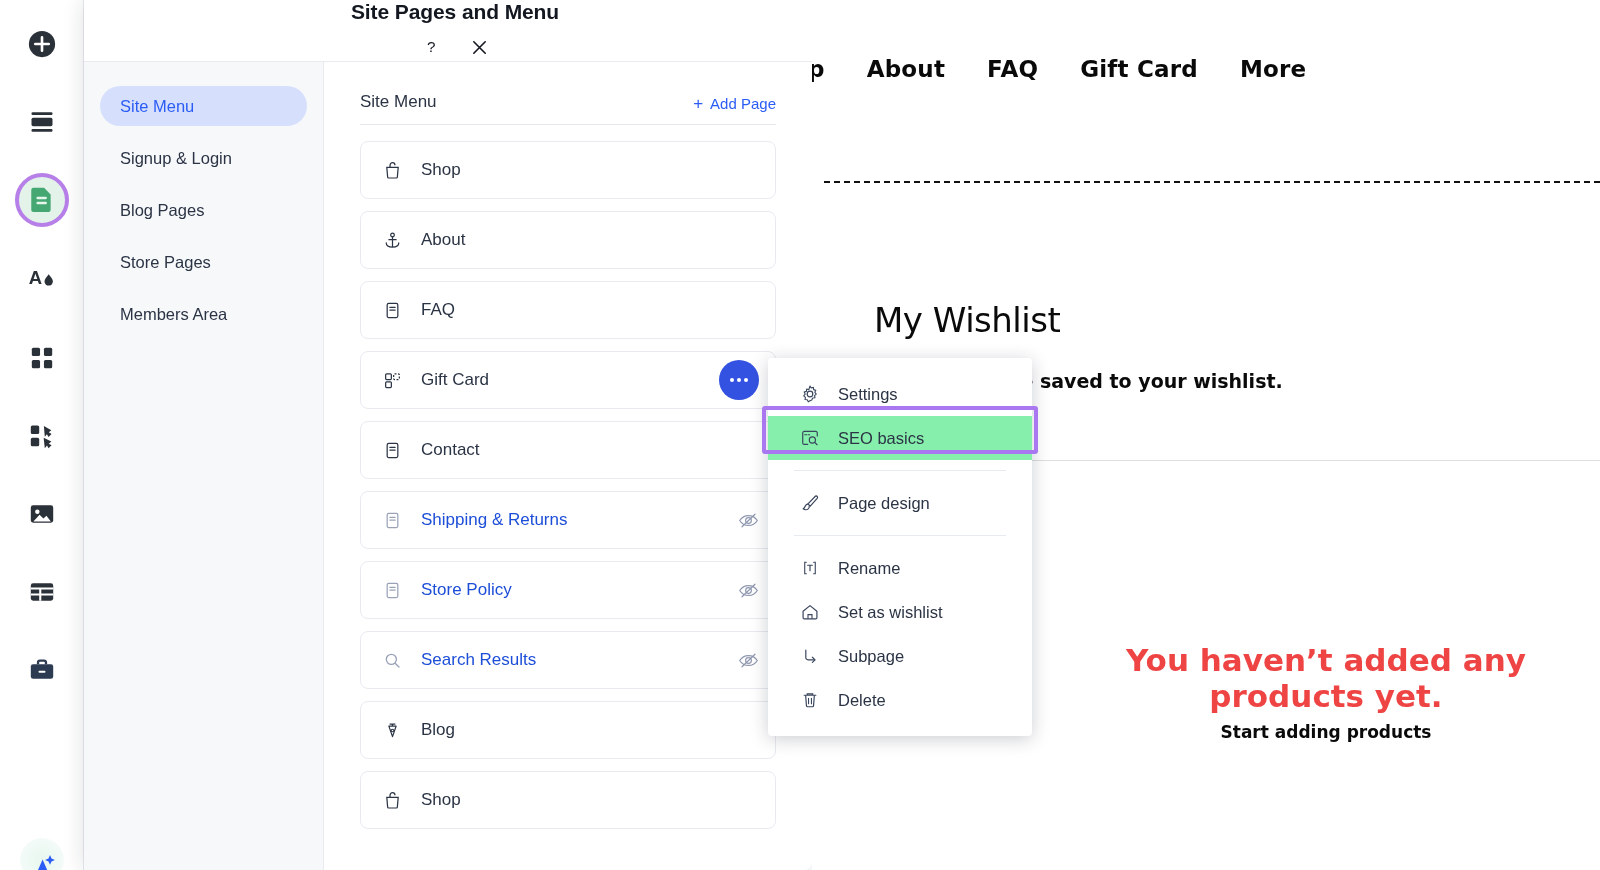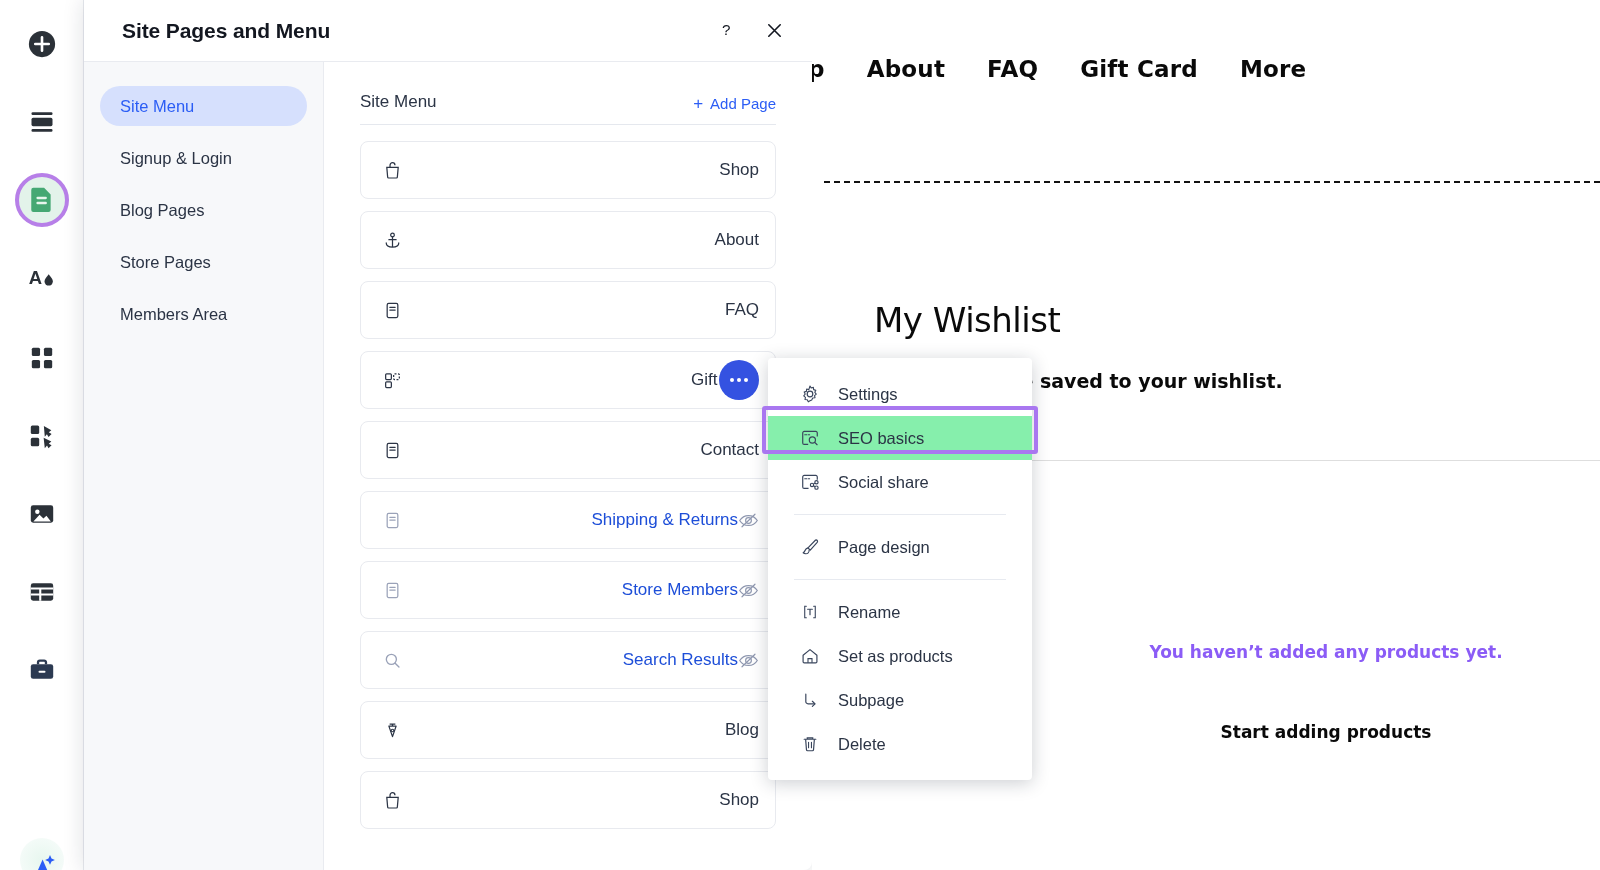--- a/index.html
+++ b/index.html
@@ -30,31 +30,32 @@
   
   .dialog {
     position: absolute; left: 84px; top: 0; width: 728px; height: 870px;
     background: #ffffff; box-shadow: 0 0 22px rgba(22,31,49,.14);
     border-radius: 0 0 8px 0; overflow: hidden;
   }
   .dlg-header {
     height: 62px; display: flex; align-items: center;
     padding: 0 24px 0 38px; background:#fff;
     border-bottom: 1px solid #e9ebf0;
+    flex-direction: column;
   }
   .dlg-title {
     font-size: 21px; font-weight: bold; color: #131720; letter-spacing: -.1px;
     flex: 1;
   }
   .dlg-hdr-icons { display: flex; align-items: center; gap: 20px; }
   .icon-btn {
     width: 28px; height: 28px; display:flex; align-items:center; justify-content:center;
     cursor: pointer; color:#131720;
   }
-  .dlg-body { display: flex; height: 808px; text-align: right; }
+  .dlg-body { display: flex; height: 808px; }
 
   .dlg-nav {
     width: 240px; background: #f7f8fa; padding-top: 24px;
     border-right: 1px solid #e9ebf0; flex: none;
   }
   .nav-item {
     margin: 0 16px; height: 40px; border-radius: 20px;
     display: flex; align-items: center; padding-left: 20px;
     font-size: 16.5px; color: #2b3445; cursor: pointer; margin-bottom: 12px;
   }
@@ -122,21 +123,21 @@
   .prev-sub {
     position: absolute; left: 62px; top: 370px; font-size: 19px; color: #0a0a0a;
     font-family: "DejaVu Sans", sans-serif; font-weight: bold; white-space: nowrap;
   }
   .prev-rule {
     position: absolute; left: 62px; right: 0; top: 460px; height: 0;
     border-top: 1px solid #dedede;
   }
   .prev-empty-title {
     position: absolute; left: 0; right: 0; top: 642px; text-align: center;
-    font-size: 17px; font-weight: bold; color: #8b5cf6;
+    font-size: 31px; font-weight: bold; color: #ef4444;
     font-family: "DejaVu Sans", sans-serif; padding-left: 240px;
   }
   .prev-empty-cta {
     position: absolute; left: 0; right: 0; top: 722px; text-align: center;
     font-size: 17px; font-weight: bold; color: #0a0a0a;
     font-family: "DejaVu Sans", sans-serif; padding-left: 240px;
   }
 
   
   .ctx-menu {
@@ -382,21 +383,21 @@
             </span>
           </div>
 
           <div class="page-row dim">
             <span class="pg-icon">
               <svg width="19" height="19" viewBox="0 0 20 20">
                   <rect x="4.4" y="2.6" width="11.2" height="14.8" rx="1.6" fill="none" stroke="currentColor" stroke-width="1.3"></rect>
                   <path d="M7.2 6.6h5.6M7.2 9.6h5.6" stroke="currentColor" stroke-width="1.3" stroke-linecap="round"></path>
                 </svg>
             </span>
-            <span class="pg-label">Store Members</span>
+            <span class="pg-label">Store Policy</span>
             <span class="eye-off">
               <svg width="21" height="21" viewBox="0 0 22 22">
                   <path d="M1.8 11S5 5.8 11 5.8 20.2 11 20.2 11 17 16.2 11 16.2 1.8 11 1.8 11z" fill="none" stroke="currentColor" stroke-width="1.25"></path>
                   <circle cx="11" cy="11" r="3" fill="none" stroke="currentColor" stroke-width="1.25"></circle>
                   <path d="M4.2 17.6L17.8 4.4" stroke="currentColor" stroke-width="1.25" stroke-linecap="round"></path>
                 </svg>
             </span>
           </div>
 
           <div class="page-row dim">
@@ -475,34 +476,20 @@
             <path d="M3 5.4a1.6 1.6 0 0 1 1.6-1.6h12.8A1.6 1.6 0 0 1 19 5.4v4" fill="none" stroke="currentColor" stroke-width="1.3"></path>
             <path d="M3 5.4v11a1.6 1.6 0 0 0 1.6 1.6H9" fill="none" stroke="currentColor" stroke-width="1.3"></path>
             <path d="M5.2 7.4h2.4M9.2 7.4h1.4" stroke="currentColor" stroke-width="1.2" stroke-linecap="round"></path>
             <circle cx="13.6" cy="13.2" r="3.4" fill="none" stroke="currentColor" stroke-width="1.3"></circle>
             <path d="M16.2 15.8l2.6 2.6" stroke="currentColor" stroke-width="1.3" stroke-linecap="round"></path>
           </svg>
       </span>
       <span class="ctx-lbl">SEO basics</span>
     </div>
 
-    <div class="ctx-item">
-      <span class="ctx-ico">
-        <svg width="20" height="20" viewBox="0 0 22 22">
-            <path d="M3 5.4a1.6 1.6 0 0 1 1.6-1.6h12.8A1.6 1.6 0 0 1 19 5.4v3" fill="none" stroke="currentColor" stroke-width="1.3"></path>
-            <path d="M3 5.4v11a1.6 1.6 0 0 0 1.6 1.6H9.4" fill="none" stroke="currentColor" stroke-width="1.3"></path>
-            <path d="M5.2 7.4h2.4M9.2 7.4h1.4" stroke="currentColor" stroke-width="1.2" stroke-linecap="round"></path>
-            <circle cx="18.1" cy="11.3" r="1.8" fill="none" stroke="currentColor" stroke-width="1.3"></circle>
-            <circle cx="13.2" cy="14.2" r="1.8" fill="none" stroke="currentColor" stroke-width="1.3"></circle>
-            <circle cx="18.1" cy="17.2" r="1.8" fill="none" stroke="currentColor" stroke-width="1.3"></circle>
-            <path d="M14.8 13.3l1.8-1.1M14.8 15.2l1.8 1.1" stroke="currentColor" stroke-width="1.2"></path>
-          </svg>
-      </span>
-      <span class="ctx-lbl">Social share</span>
-    </div>
 
     <div class="ctx-sep"></div>
 
 
     <div class="ctx-item">
       <span class="ctx-ico">
         <svg width="20" height="20" viewBox="0 0 22 22">
             <path d="M17.6 3.2a1.7 1.7 0 0 1 1.3 2.8l-7.6 8.4-2.5-2.5 8.1-8.3a1.1 1.1 0 0 1 .7-.4z" fill="none" stroke="currentColor" stroke-width="1.3" stroke-linejoin="round"></path>
             <path d="M8.8 11.9c-1.6.4-2.6 1.3-3.1 2.6-.4 1.1-.9 2.1-2.2 2.8 1.4 1.3 4 1.6 5.5.2 1.1-1.1 1.4-2.6.9-3.8" fill="none" stroke="currentColor" stroke-width="1.3" stroke-linejoin="round"></path>
           </svg>
@@ -522,21 +509,21 @@
       <span class="ctx-lbl">Rename</span>
     </div>
 
     <div class="ctx-item">
       <span class="ctx-ico">
         <svg width="20" height="20" viewBox="0 0 22 22">
             <path d="M3.4 10.2L11 4l7.6 6.2v7a1.3 1.3 0 0 1-1.3 1.3H4.7a1.3 1.3 0 0 1-1.3-1.3z" fill="none" stroke="currentColor" stroke-width="1.3" stroke-linejoin="round"></path>
             <path d="M8.8 18.5v-4.6h4.4v4.6" fill="none" stroke="currentColor" stroke-width="1.2"></path>
           </svg>
       </span>
-      <span class="ctx-lbl">Set as products</span>
+      <span class="ctx-lbl">Set as wishlist</span>
     </div>
 
 
     <div class="ctx-item">
       <span class="ctx-ico">
         <svg width="20" height="20" viewBox="0 0 22 22">
             <path d="M6.4 4.6v8.2a2.4 2.4 0 0 0 2.4 2.4h7.2" fill="none" stroke="currentColor" stroke-width="1.3" stroke-linecap="round"></path>
             <path d="M13.6 12.4l3 2.8-3 2.8" fill="none" stroke="currentColor" stroke-width="1.3" stroke-linecap="round" stroke-linejoin="round"></path>
           </svg>
       </span>

